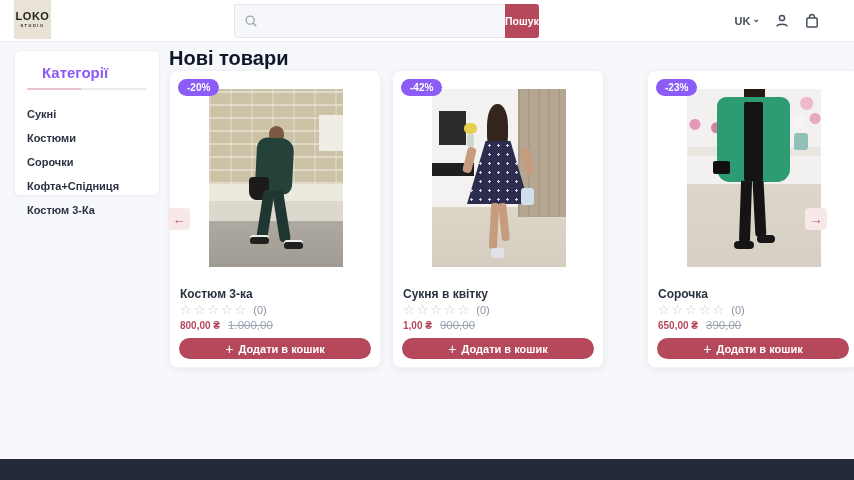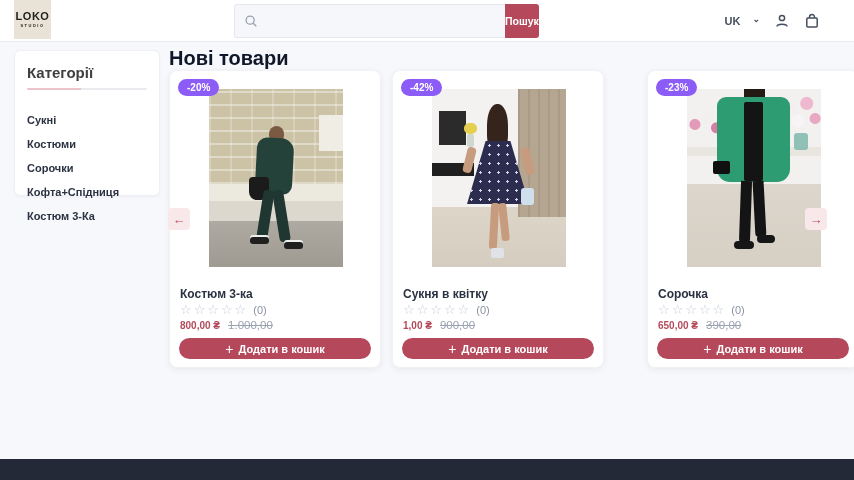--- a/index.html
+++ b/index.html
@@ -11,30 +11,30 @@
   .logo-box { position:absolute; left:14px; top:0; width:37px; height:39px; background:#e9e3d7; display:flex; flex-direction:column; align-items:center; justify-content:center; cursor:pointer; }
   .logo-title { font-size:11px; font-weight:bold; color:#23221f; letter-spacing:.5px; line-height:11px; }
   .logo-sub { font-size:4px; font-weight:bold; color:#23221f; letter-spacing:1.5px; margin-top:1px; }
 
   .search-wrap { position:absolute; left:234px; top:4px; width:279px; height:34px; display:flex;border-radius:10px; }
   .search-box { flex:1; background:#f6f7fa; border:1px solid #e4e7ed; border-right:none; border-radius:3px 0 0 3px; display:flex; align-items:center; padding-left:9px; }
   .search-box input { border:none; outline:none; background:transparent; font-size:12px; color:#3c4553; margin-left:7px; width:240px; font-family:"Liberation Sans", sans-serif; }
   .search-btn { width:42px; height:34px; background:#b5495b; border:none; border-radius:0 3px 3px 0; color:#ffffff; font-size:10.5px; font-weight:bold; cursor:pointer; font-family:"Liberation Sans", sans-serif; }
 
   .header-right { position:absolute; right:34px; top:0; height:42px; display:flex; align-items:center; gap:13px; }
-  .lang { display:flex; align-items:flex-start; gap:12px; font-size:11px; font-weight:bold; color:#454f5e; cursor:pointer; }
+  .lang { display:flex; align-items:flex-start; gap:2px; font-size:11px; font-weight:bold; color:#454f5e; cursor:pointer; }
   .lang-caret { font-size:9px; color:#454f5e; line-height:8px; }
   .hicon { width:17px; height:17px; display:flex; align-items:center; justify-content:center; cursor:pointer; }
   .hicon svg { stroke:#454f5e; fill:none; stroke-width:1.5; }
 
   
   .sidebar { position:absolute; left:14px; top:50px; width:146px; height:146px; background:#ffffff; border:1px solid #eef0f5; border-radius:6px; box-shadow:0 1px 3px rgba(45,55,90,.05); padding:13px 12px; }
-  .sidebar-title { font-size:15px; font-weight:bold; color:#404040; }
+  .sidebar-title { font-size:15px; font-weight:bold; color:#8b5cf6;margin-left:15px; }
   .sidebar-rule { margin-top:7px; height:2px; background:linear-gradient(to right,#edc3cb 0 45%, #e9ebef 45% 100%); border-radius:1px; }
-  .cat-list { margin-top:24px; list-style:none; }
+  .cat-list { margin-top:18px; list-style:none; }
   .cat-list li { font-size:11px; font-weight:bold; color:#2a3242; margin-bottom:12px; cursor:pointer; }
 
   
   .main-title { position:absolute; left:169px; top:47px; font-size:20px; font-weight:bold; color:#0f172a; }
 
   .card { position:absolute; top:70px; width:212px; height:298px; background:#ffffff; border:1px solid #f0f2f6; border-radius:8px; box-shadow:0 2px 6px rgba(45,55,90,.07); }
   .card1 { left:169px; } .card2 { left:392px; } .card3 { left:647px; }
 
   .badge { position:absolute; left:8px; top:8px; background:#8b5cf6; color:#fff; font-size:10px; font-weight:bold; padding:3px 9px; border-radius:10px; z-index:3; }
 

